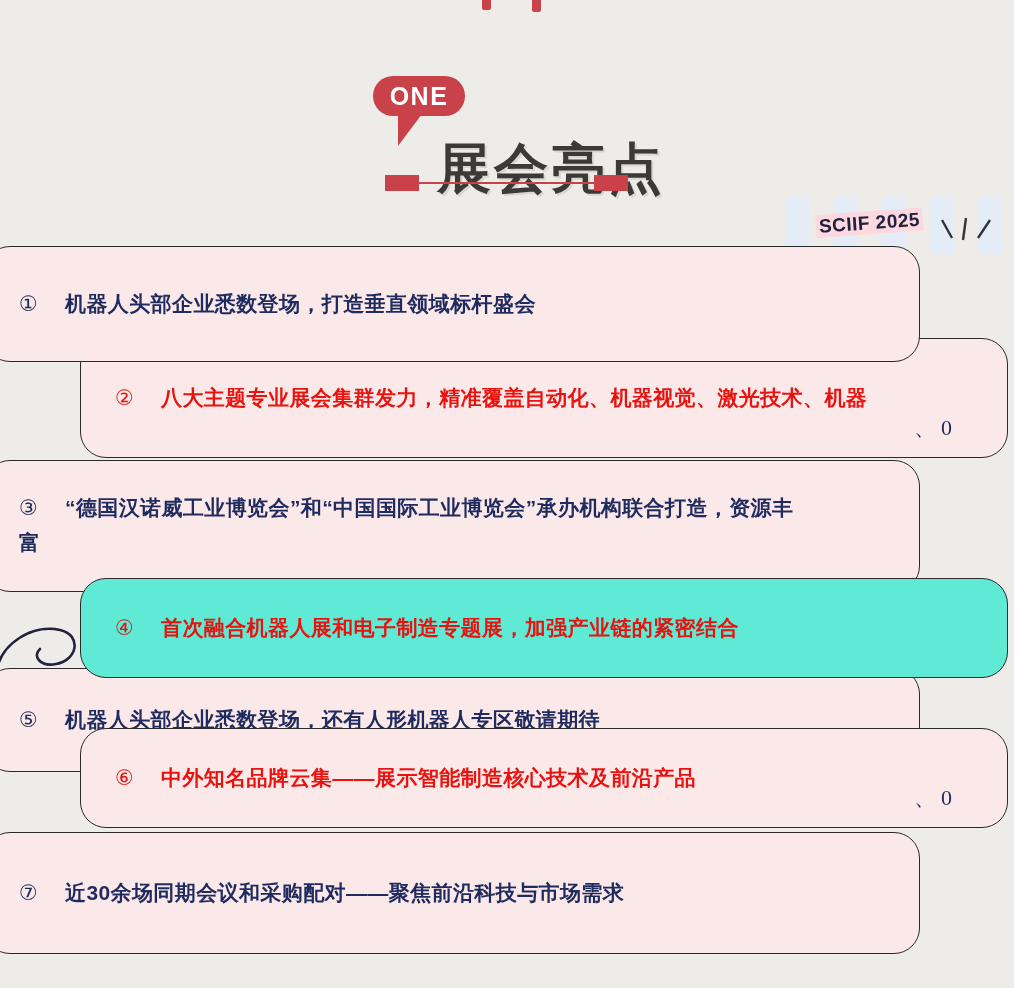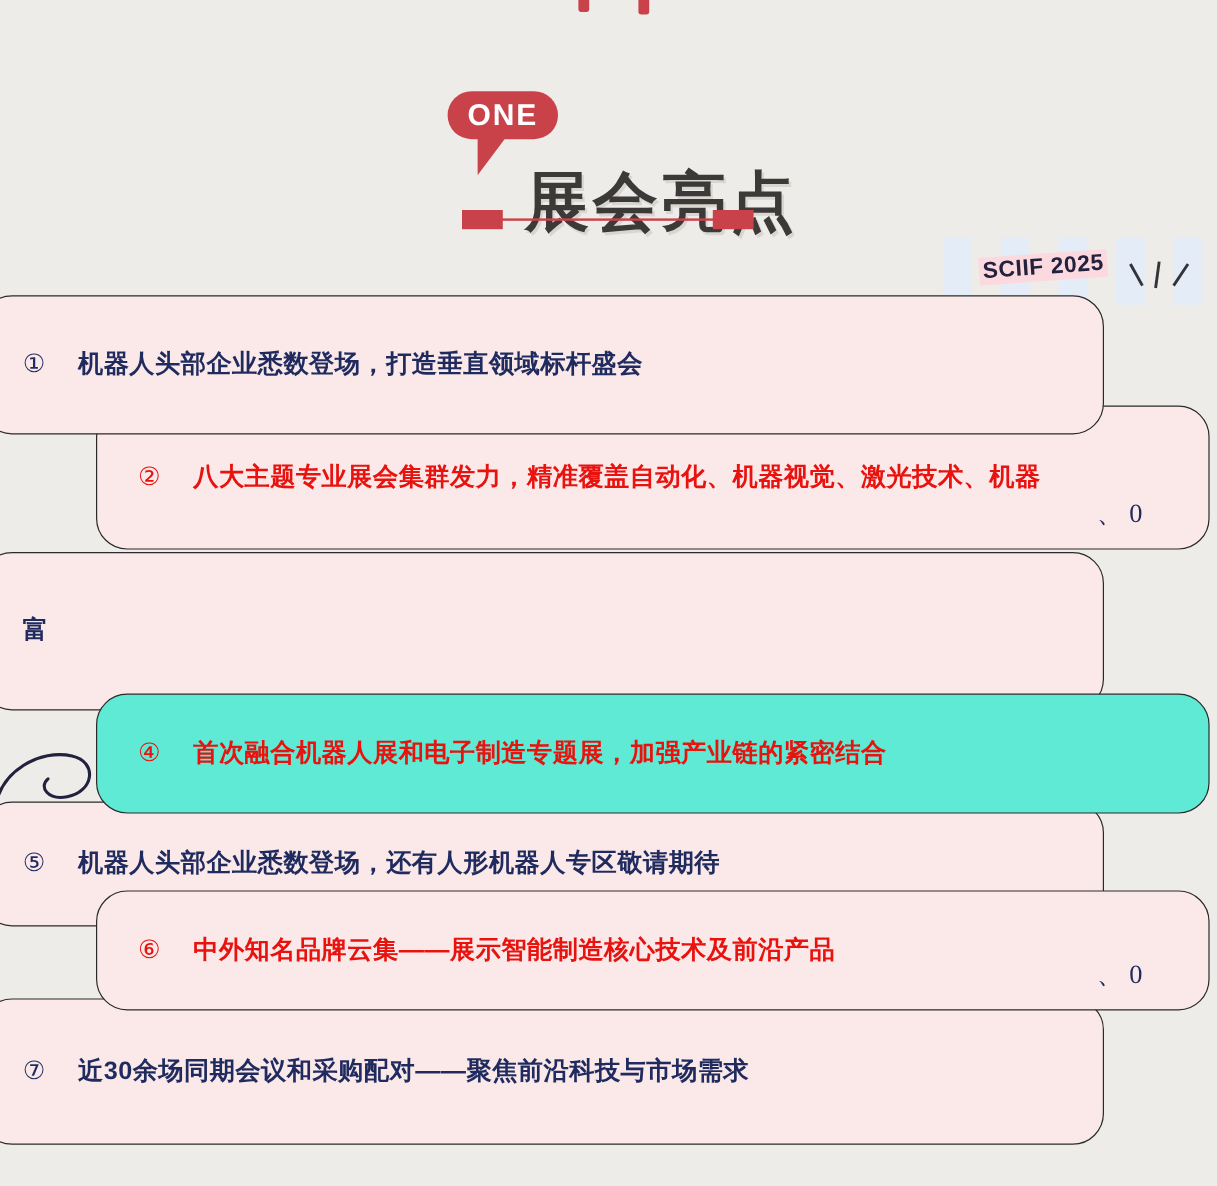--- a/index.html
+++ b/index.html
@@ -260,34 +260,35 @@
         </div>
       </div>
       <div class="card even" style="top: 98px; height: 120px; background: rgb(250, 233, 232); border-color: rgb(42, 42, 42); z-index: 5; position: absolute;">
         <div class="card-inner">
           <div class="line red"><span class="num red">②</span><span>八大主题专业展会集群发力，精准覆盖自动化、机器视觉、激光技术、机器</span></div>
         </div>
         <div class="deco-mark" style="right: 50px; bottom: 14px; color: rgb(31, 42, 94);">、0</div>
       </div>
       <div class="card odd" style="top: 220px; height: 132px; background: rgb(250, 233, 232); border-color: rgb(42, 42, 42); z-index: 5;">
         <div class="card-inner">
+          <div class="line navy"><span class="num navy">③</span><span>“德国汉诺威工业博览会”和“中国国际工业博览会”承办机构联合打造，资源丰</span></div>
           <div class="line navy"><span>富</span></div>
         </div>
       </div>
       <div class="card even" style="top: 338px; height: 100px; background: #5eead4; border-color: rgb(42, 42, 42); z-index: 5;">
         <div class="card-inner">
           <div class="line red"><span class="num red">④</span><span>首次融合机器人展和电子制造专题展，加强产业链的紧密结合</span></div>
         </div>
       </div>
       <div class="card odd" style="top: 428px; height: 104px; background: rgb(250, 233, 232); border-color: rgb(42, 42, 42); z-index: 3;">
         <div class="card-inner">
           <div class="line navy"><span class="num navy">⑤</span><span>机器人头部企业悉数登场，还有人形机器人专区敬请期待</span></div>
         </div>
       </div>
-      <div class="card even" style="top: 502px; height: 100px; background: rgb(250, 233, 232); border-color: rgb(42, 42, 42); z-index: 5; position: absolute;">
+      <div class="card even" style="top: 488px; height: 100px; background: rgb(250, 233, 232); border-color: rgb(42, 42, 42); z-index: 5; position: absolute;">
         <div class="card-inner">
           <div class="line red"><span class="num red">⑥</span><span>中外知名品牌云集——展示智能制造核心技术及前沿产品</span></div>
         </div>
         <div class="deco-mark" style="right: 50px; bottom: 14px; color: rgb(31, 42, 94);">、0</div>
       </div>
       <div class="card odd" style="top: 592px; height: 122px; background: rgb(250, 233, 232); border-color: rgb(42, 42, 42); z-index: 1;">
         <div class="card-inner">
           <div class="line navy"><span class="num navy">⑦</span><span>近30余场同期会议和采购配对——聚焦前沿科技与市场需求</span></div>
         </div>
       </div>

